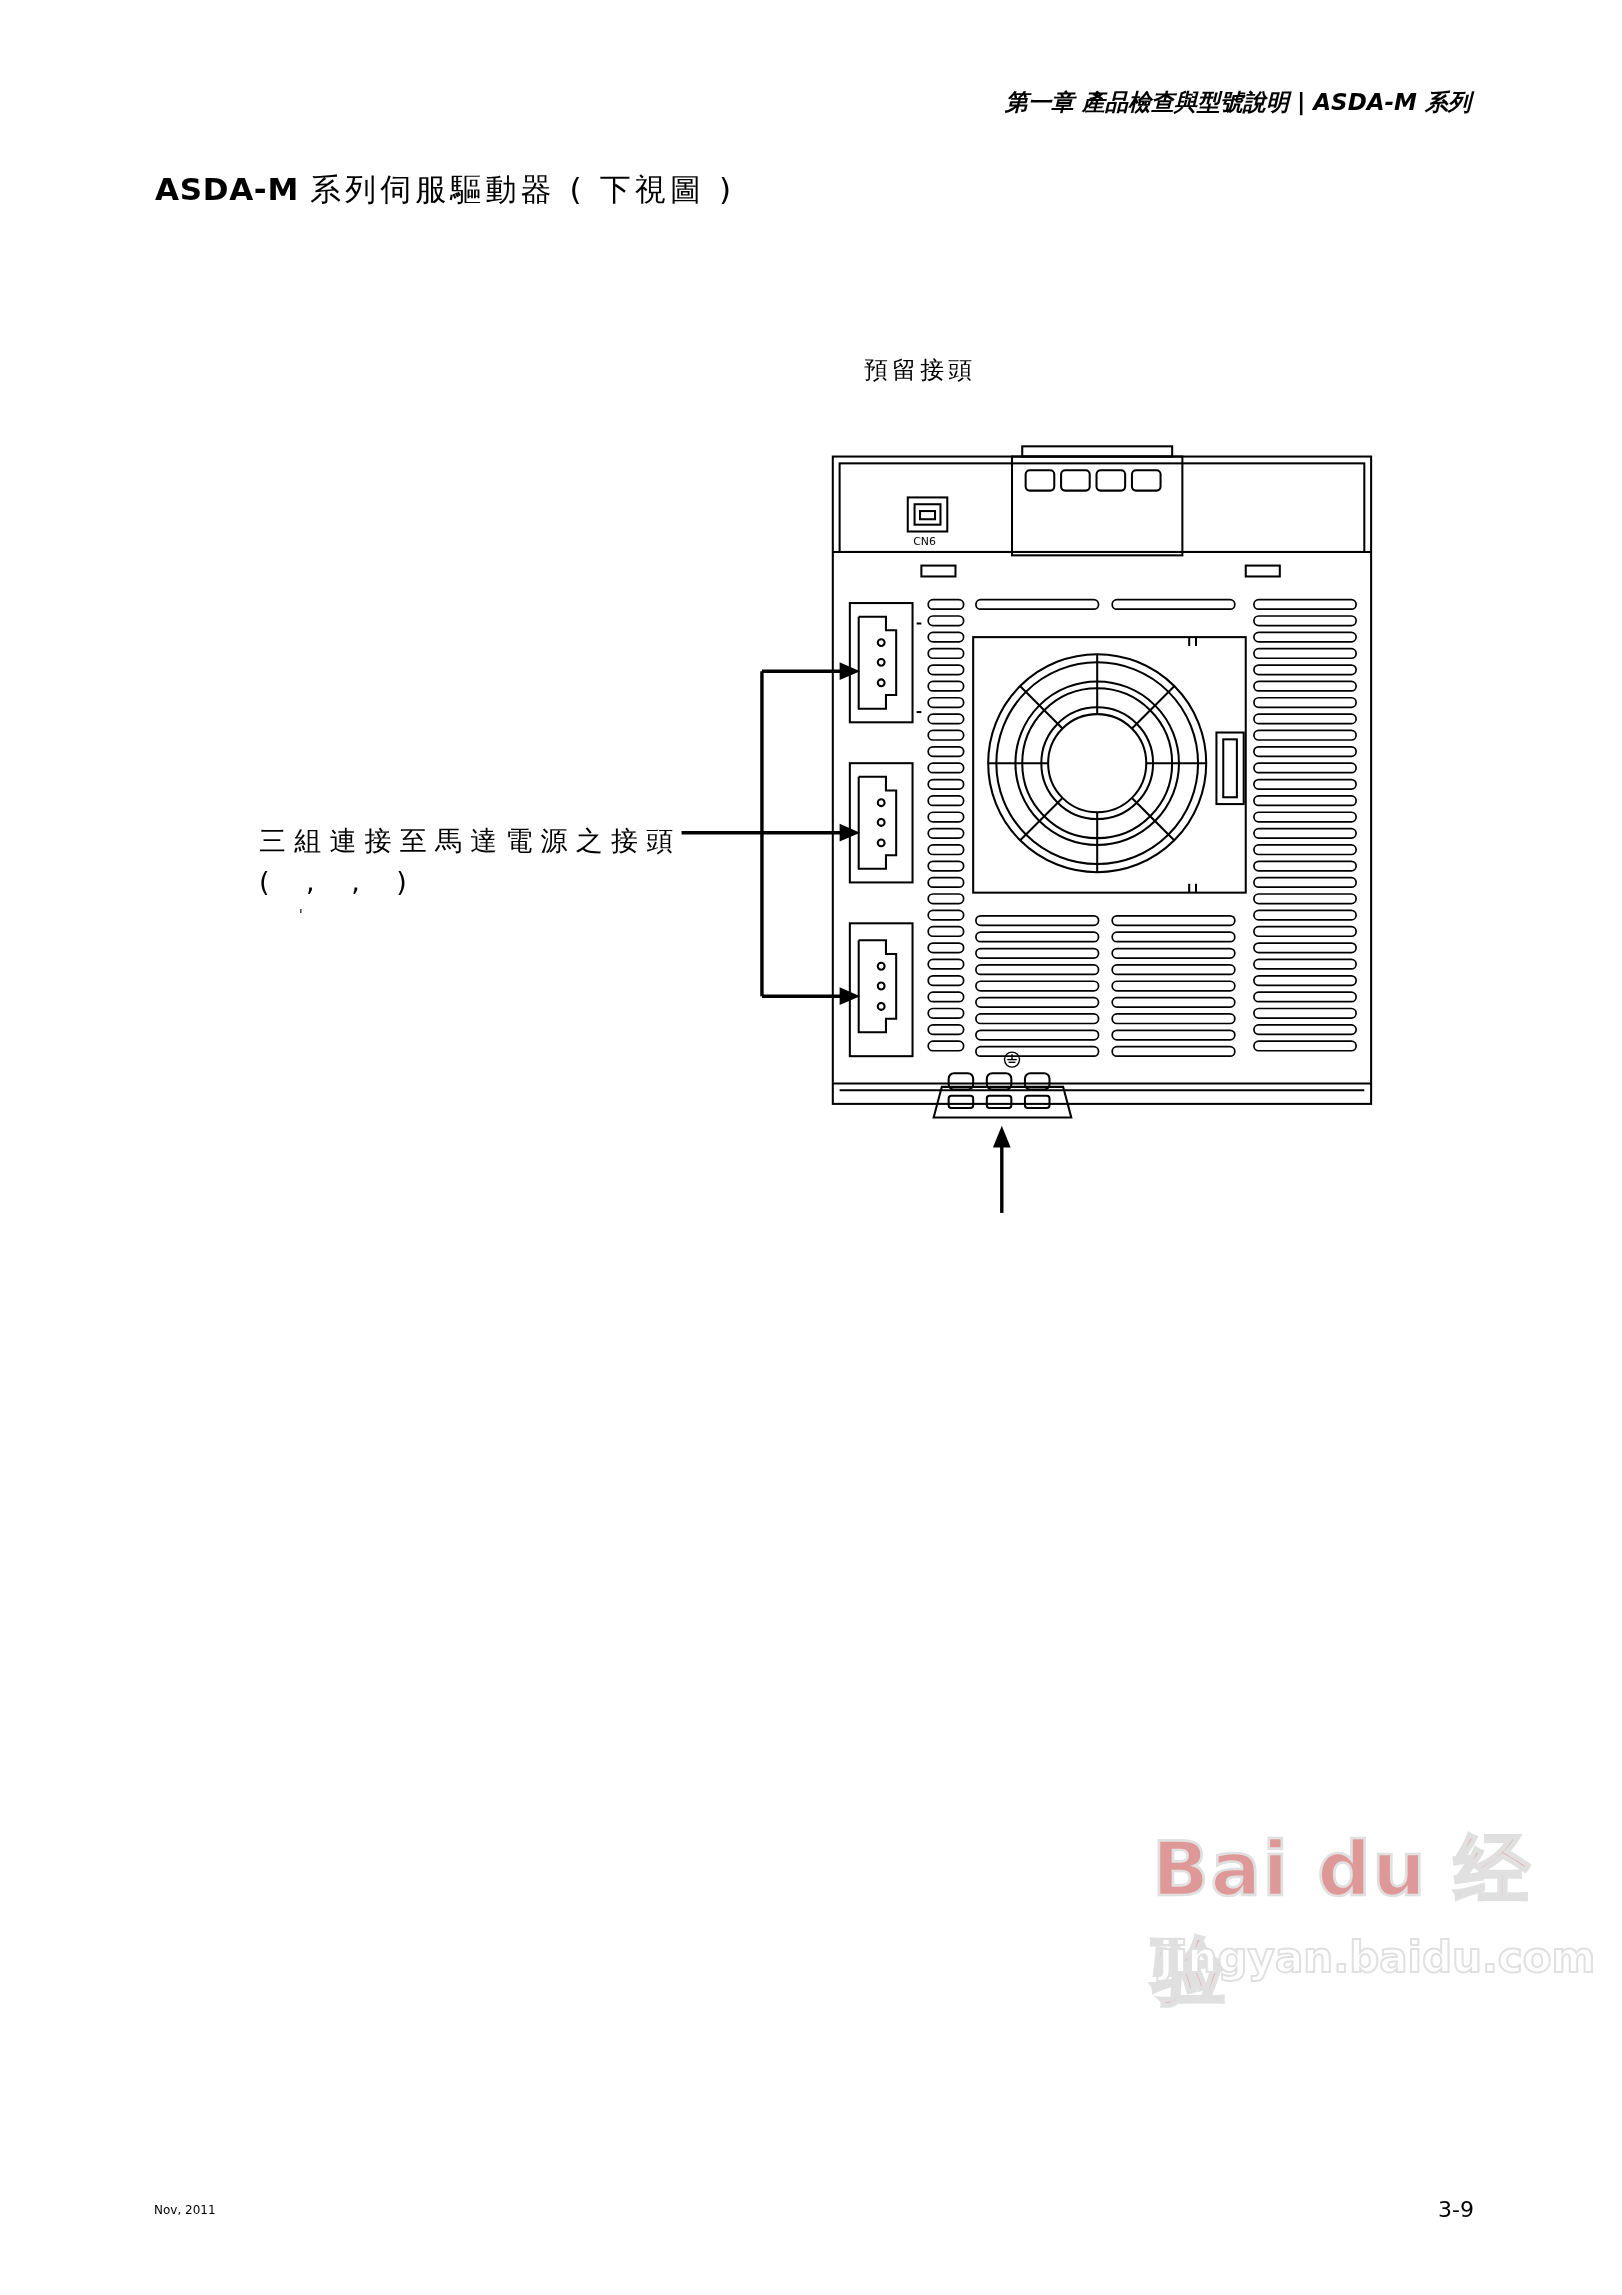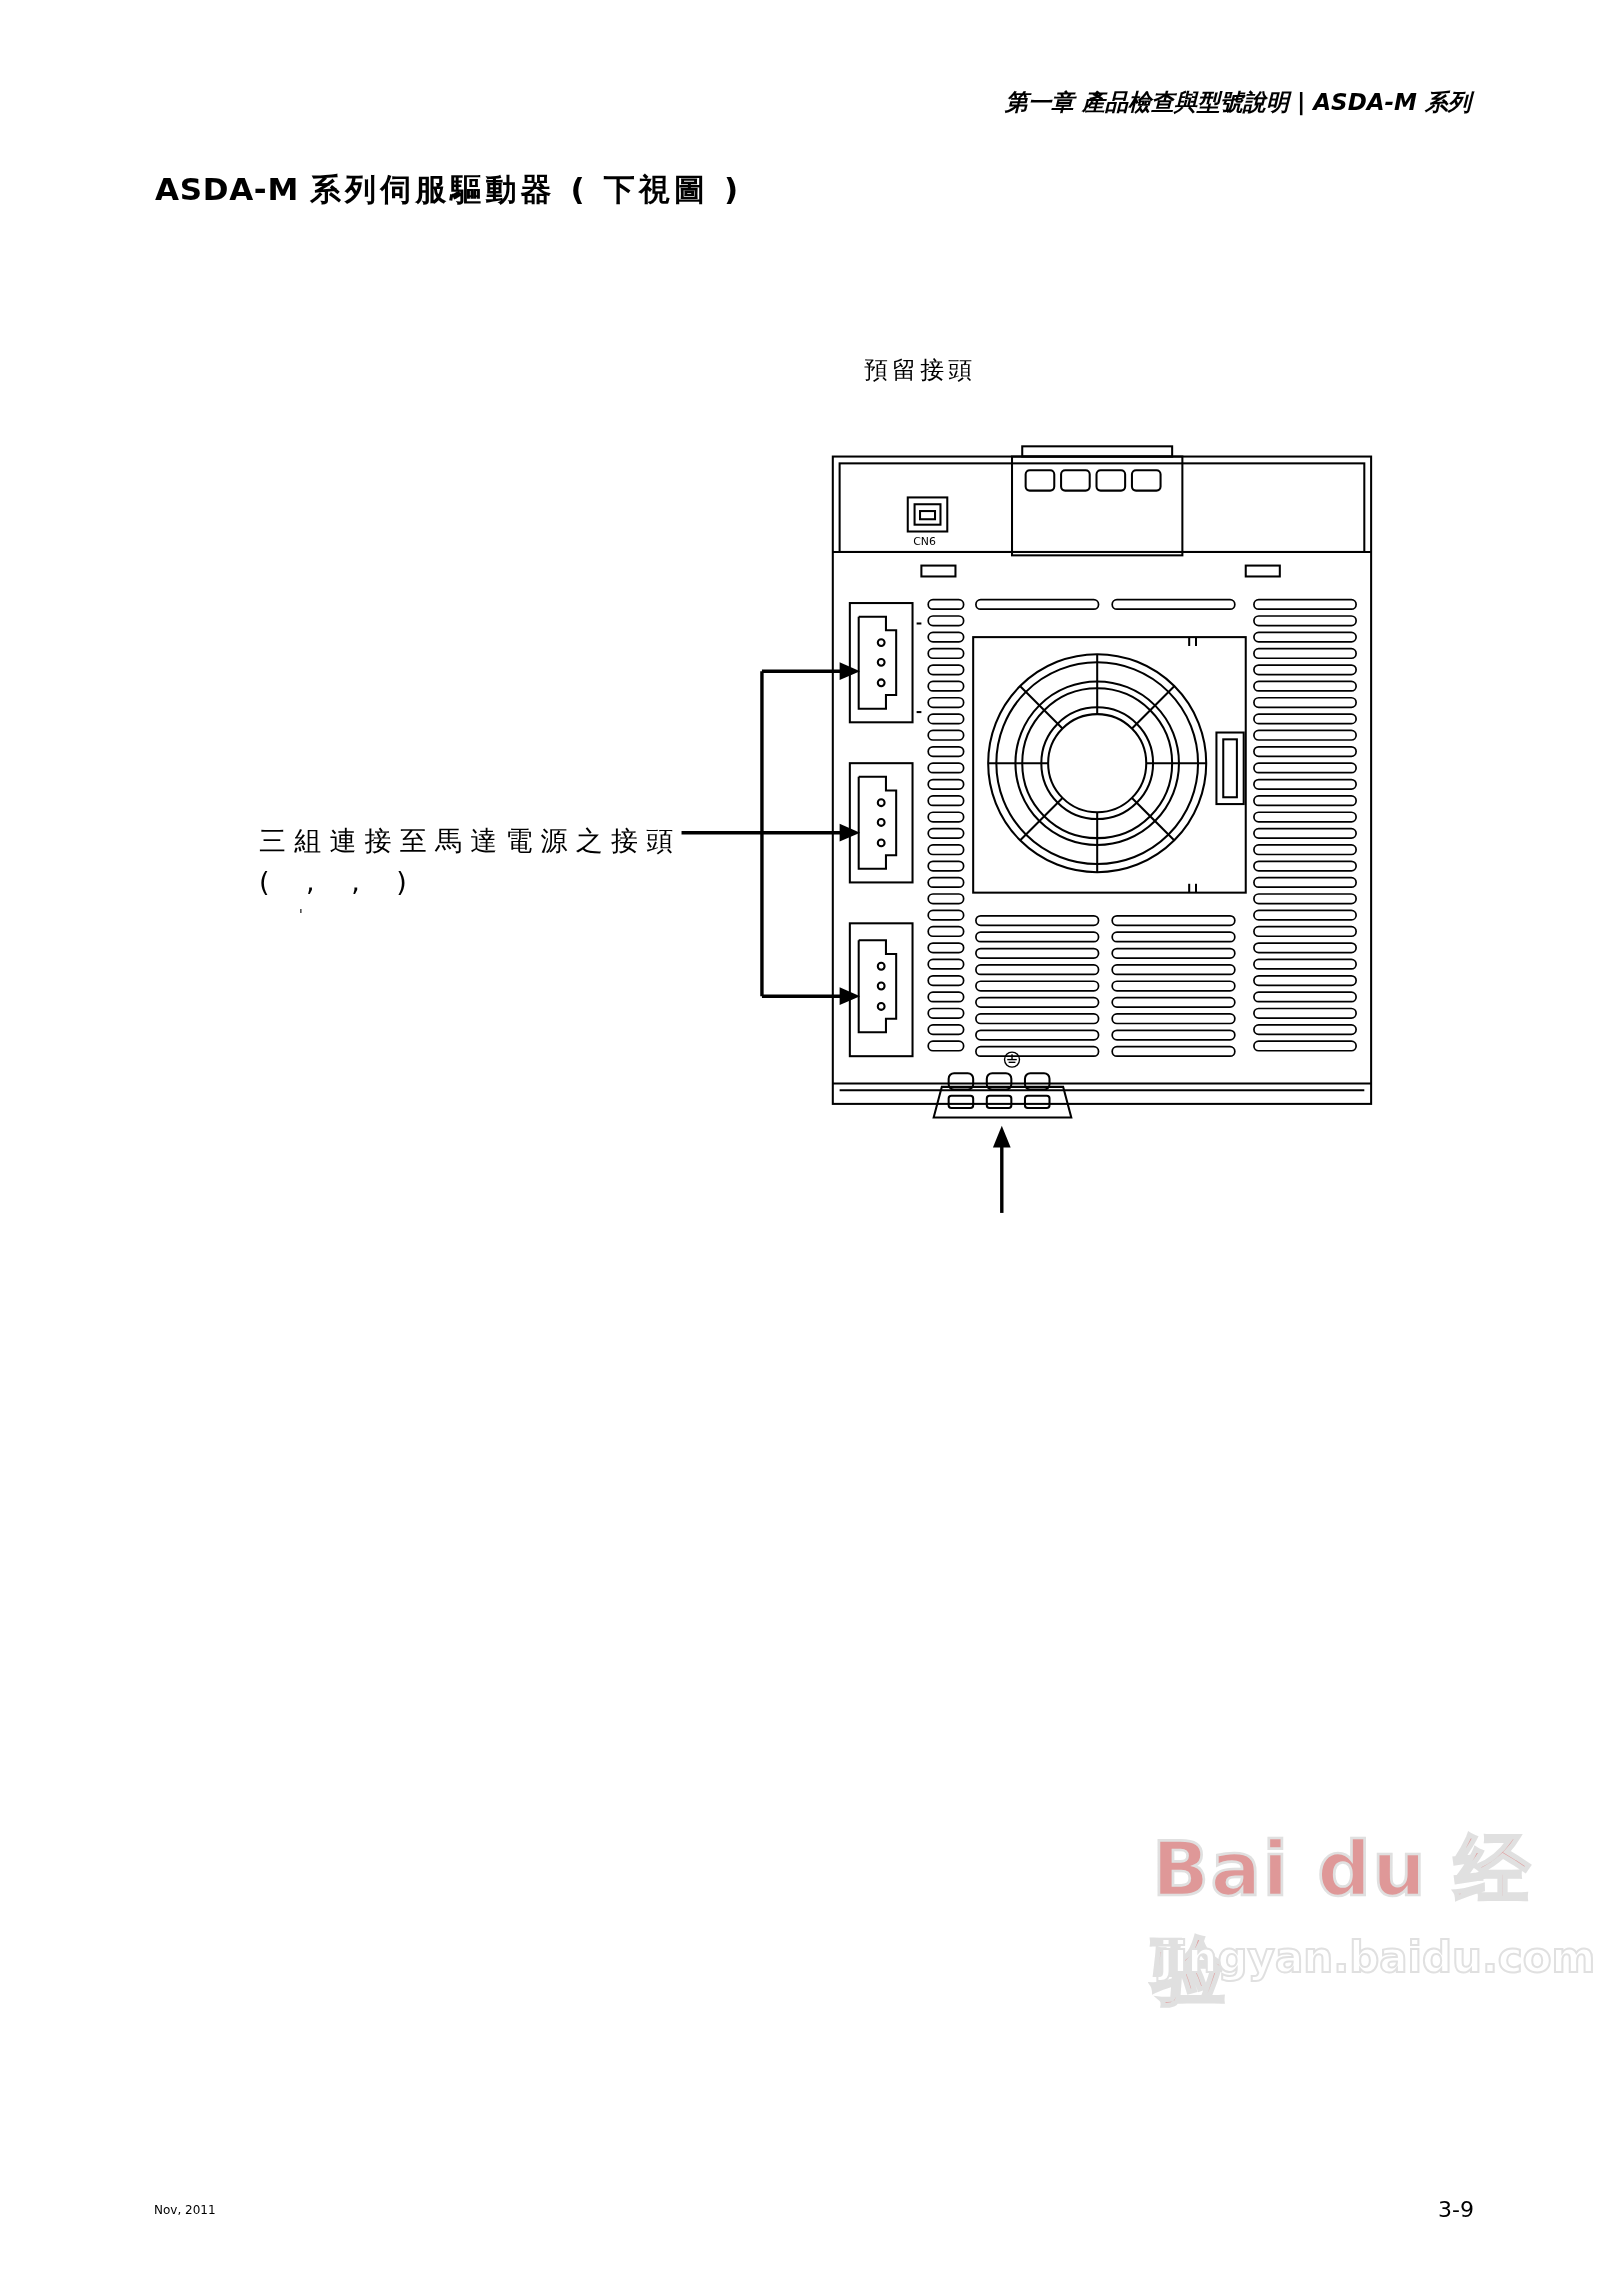--- a/index.html
+++ b/index.html
@@ -1,20 +1,20 @@
 <!DOCTYPE html>
 <html style="font-size:11px"><head>
 <meta charset="utf-8">
 <style>
   html, body { margin: 0; padding: 0; background: #fff; }
   body { width: 1622px; height: 2295px; position: relative; overflow: hidden;
          font-family: "DejaVu Sans", "Liberation Sans", sans-serif; color: #000; }
   .header { position: absolute; top: 87px; right: 151px; font-size: 23px; font-style: italic; font-weight: bold; text-align: center; }
   .title { position: absolute; top: 169px; left: 155px; font-size: 31px; font-weight: bold; letter-spacing: 0.7px; }
-  .title .cn { font-weight: bold; margin-left: 11px; letter-spacing: 4.1px; margin-top: 12px; }
+  .title .cn { font-weight: normal; margin-left: 11px; letter-spacing: 4.1px; margin-top: 12px; }
   .label-reserved { position: absolute; top: 354px; left: 864px; font-size: 24px; letter-spacing: 4.1px; }
   .label-motor { position: absolute; top: 823px; left: 259px; font-size: 27px; letter-spacing: 8.2px; text-align: right; }
   .label-motor-sub { position: absolute; top: 866px; left: 259px; font-size: 27px; letter-spacing: 2.7px; white-space: pre; }
   .label-motor-sub2 { position: absolute; top: 906px; left: 299px; font-size: 13.6px; }
   .diagram { position: absolute; left: 0; top: 0; }
   .footer-date { position: absolute; top: 2203px; left: 154px; font-size: 12px; }
   .footer-page { position: absolute; top: 2197px; left: 1438px; font-size: 22px; }
   .watermark { position: absolute; top: 1745px; left: 1152px; width: 395px; height: 218px; opacity: 0.45; }
   .wm-baidu { position: absolute; top: 75px; left: 0; font-size: 75px; font-weight: bold; color: #b91c1c;
               -webkit-text-stroke: 2.7px #bbb; letter-spacing: 1.4px; font-family: "DejaVu Sans", sans-serif; }

